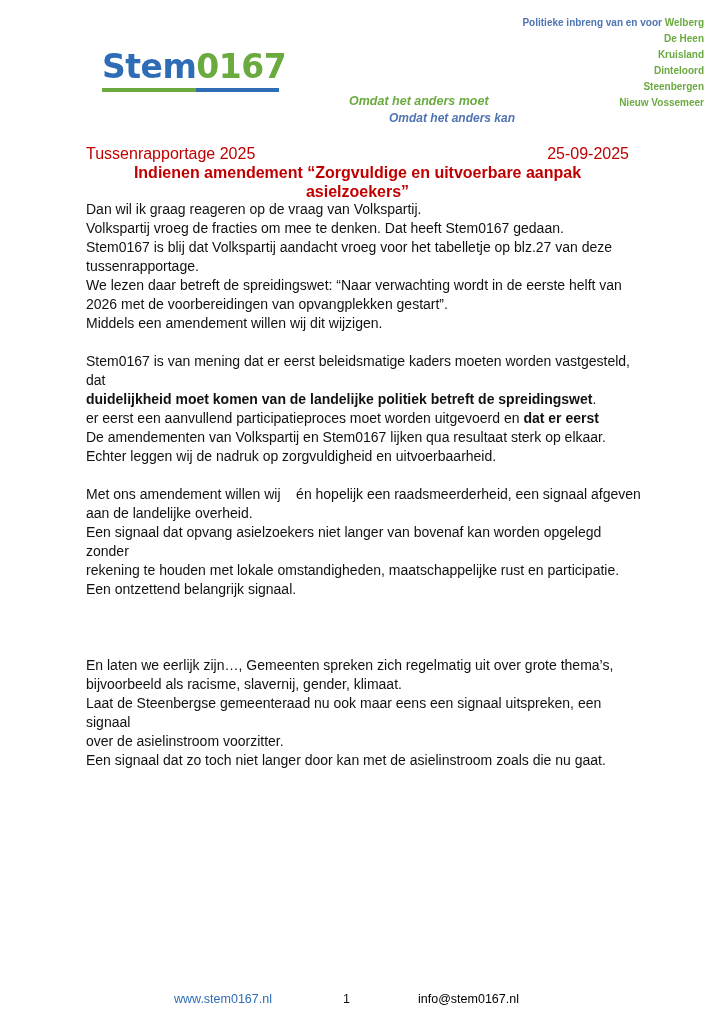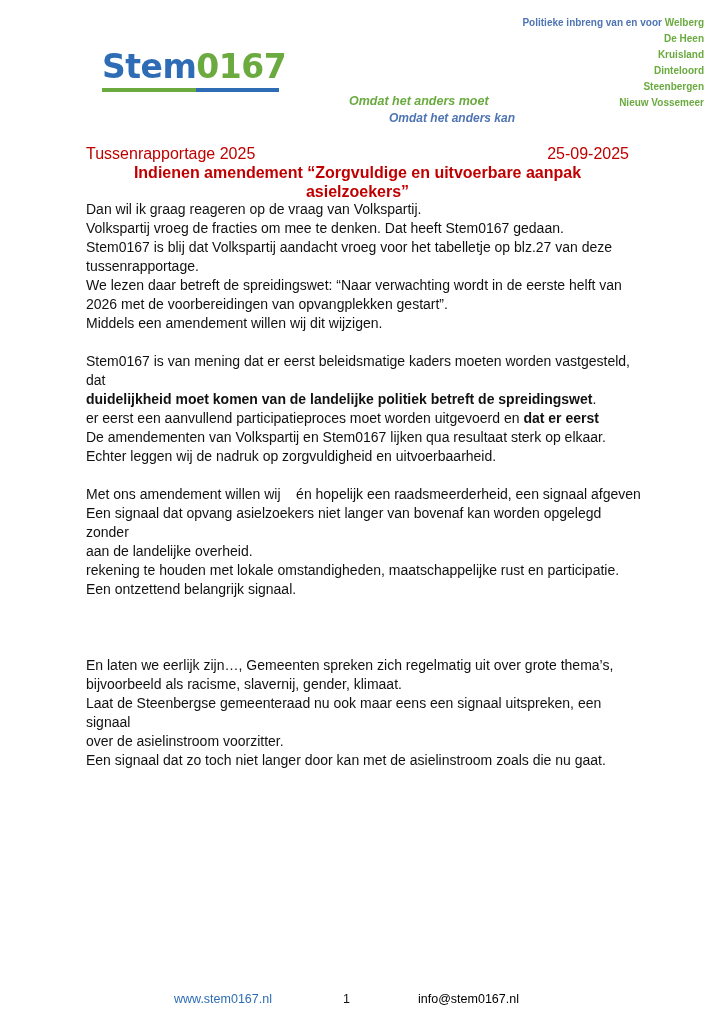--- a/index.html
+++ b/index.html
@@ -82,22 +82,22 @@
   <div>
     <p>Stem0167 is van mening dat er eerst beleidsmatige kaders moeten worden vastgesteld, dat</p>
     <p><b>duidelijkheid moet komen van de landelijke politiek betreft de spreidingswet</b><span>.</span></p>
     <p><span>er eerst een aanvullend participatieproces moet worden uitgevoerd en </span><b>dat er eerst</b></p>
     <p>De amendementen van Volkspartij en Stem0167 lijken qua resultaat sterk op elkaar.</p>
     <p>Echter leggen wij de nadruk op zorgvuldigheid en uitvoerbaarheid.</p>
   </div>
   <div class="gap"></div>
   <div>
     <p style="white-space:pre;">Met ons amendement willen wij    én hopelijk een raadsmeerderheid, een signaal afgeven</p>
+    <p>aan de landelijke overheid.</p>
     <p>Een signaal dat opvang asielzoekers niet langer van bovenaf kan worden opgelegd zonder</p>
-    <p>aan de landelijke overheid.</p>
     <p>rekening te houden met lokale omstandigheden, maatschappelijke rust en participatie.</p>
     <p>Een ontzettend belangrijk signaal.</p>
   </div>
   <div class="gap-big"></div>
   <div>
     <p>En laten we eerlijk zijn…, Gemeenten spreken zich regelmatig uit over grote thema’s,</p>
     <p>bijvoorbeeld als racisme, slavernij, gender, klimaat.</p>
     <p>Laat de Steenbergse gemeenteraad nu ook maar eens een signaal uitspreken, een signaal</p>
     <p>over de asielinstroom voorzitter.</p>
     <p>Een signaal dat zo toch niet langer door kan met de asielinstroom zoals die nu gaat.</p>

